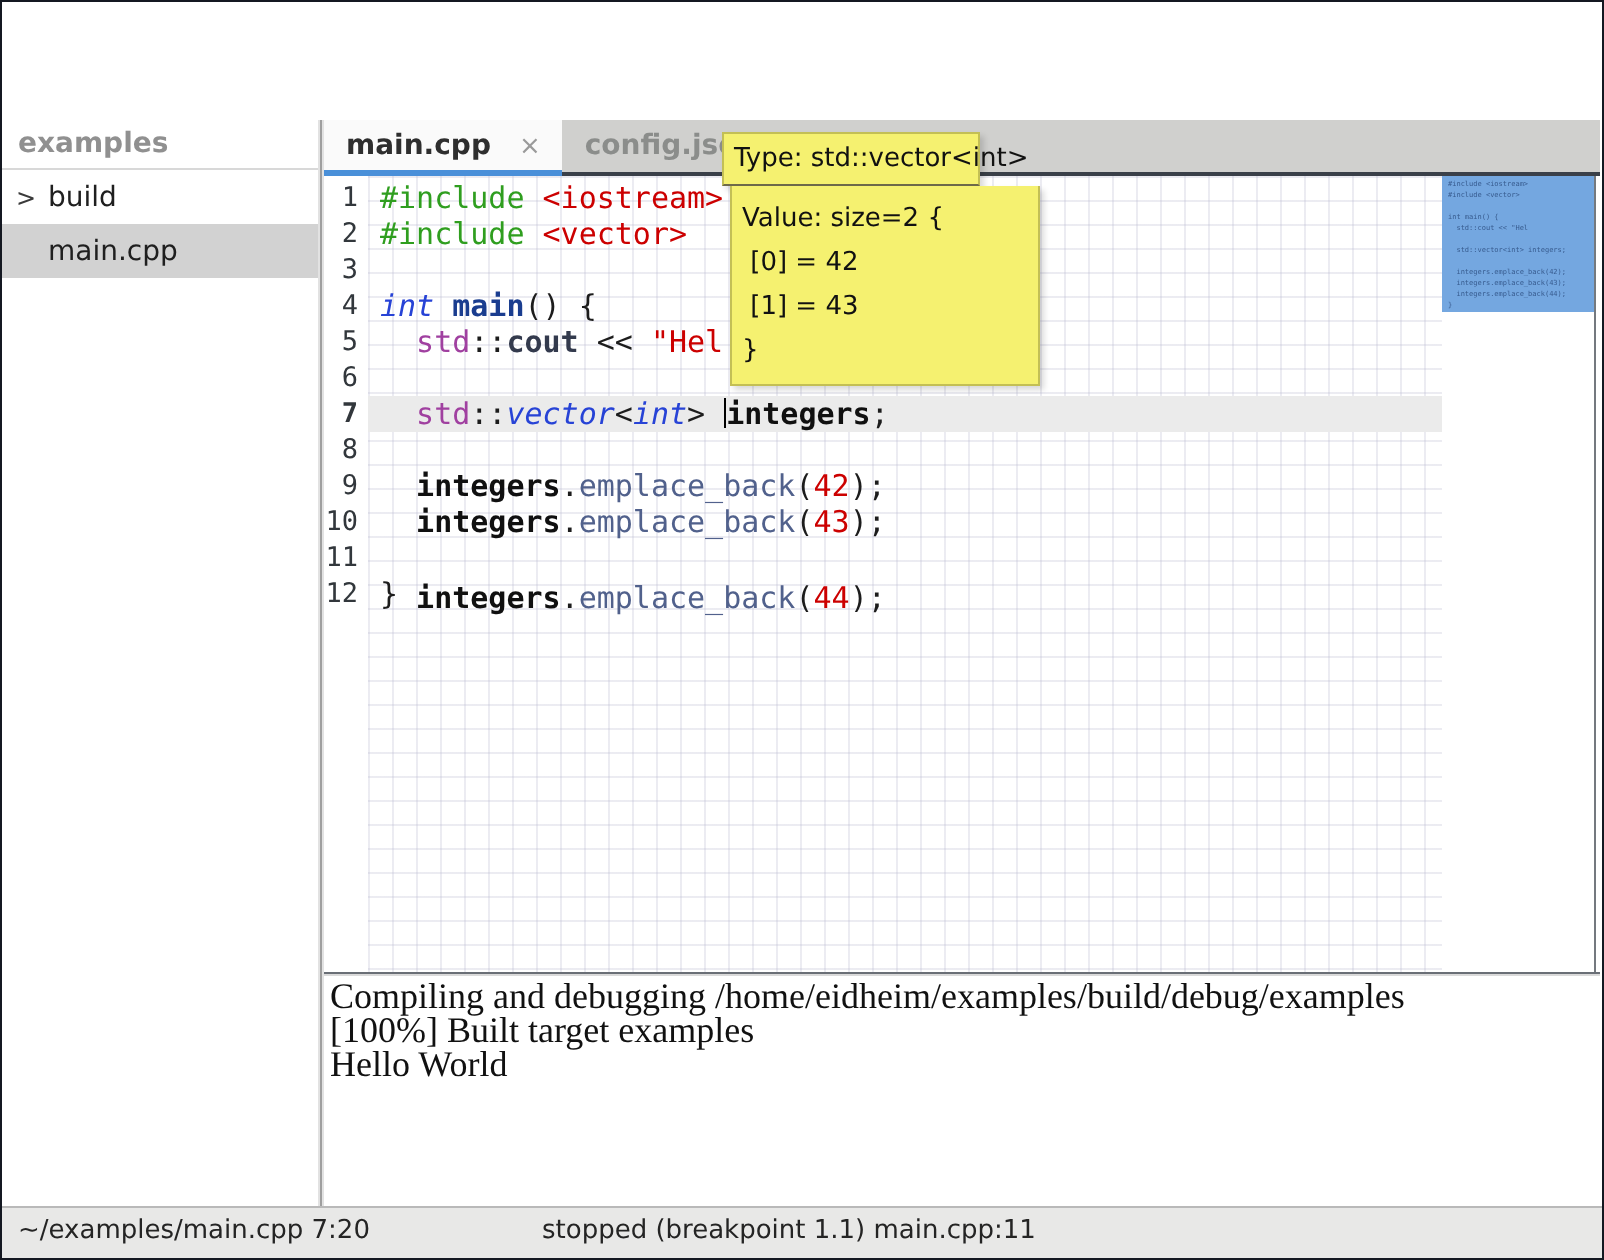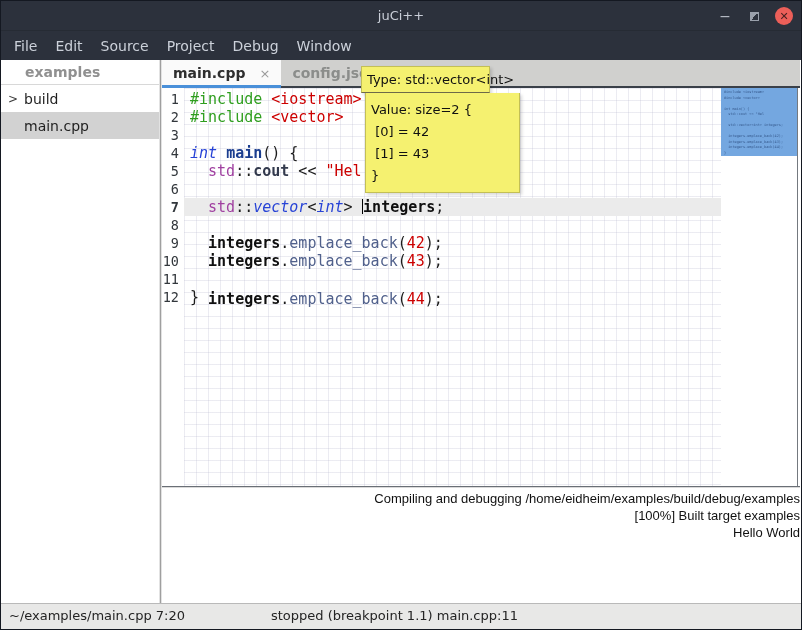--- a/index.html
+++ b/index.html
@@ -26,21 +26,21 @@
   }
   
   .menubar {
     position:absolute; top:30px; left:0; right:0; height:29px;
     background:#2c313c; display:flex; align-items:center; padding-left:4px;
   }
   .menu-item { color:#ccd1da; font-size:14px; padding:4px 9px; cursor:default; }
   
   .sidebar { position:absolute; top:59px; left:0; width:158px; bottom:26px; background:#fff; overflow:hidden; }
   .sidebar-title {
-    height:25px; display:flex; align-items:center; padding-left:24px;
+    height:25px; display:flex; align-items:center; padding-left:8px;
     color:#909090; font-weight:bold; font-size:14px; border-bottom:1px solid #d8d8d8;
   }
   .tree-row { height:27px; display:flex; align-items:center; font-size:14px; color:#1f1f1f; cursor:default; }
   .tree-row.selected { background:#d2d2d2; }
   .tree-chevron { width:16px; text-align:center; margin-left:4px; color:#3a3a3a; font-size:12px; }
   .tree-label { margin-left:3px; }
   .vdivider { position:absolute; top:59px; left:158px; width:3px; bottom:26px;
     background:linear-gradient(to right,#e2e2e2 0 1px,#9f9f9f 1px 2px,#e2e2e2 2px 3px); }
   
   .tabbar {
@@ -111,54 +111,38 @@
     font-size:13px; color:#111; padding:6px 0 0 5px; z-index:10;
     box-shadow:2px 2px 3px rgba(0,0,0,0.15);
     margin-left:12px;
   }
   .tooltip-value div { line-height:22px; white-space:pre; }
   
   .hdivider { position:absolute; top:485px; left:161px; right:1px; height:2px;
     background:linear-gradient(to bottom,#6a6f76 0 1px,#dadada 1px 2px); }
   .output {
     position:absolute; top:487px; left:161px; right:1px; bottom:26px; background:#fff;
-    font-family:Liberation Sans, sans-serif; font-size:13px; line-height:17px;
-    color:#111; padding:2px 0 0 3px; white-space:pre;text-align:right;
+    font-family:Liberation Serif, serif; font-size:18px; line-height:17px;
+    color:#111; padding:2px 0 0 3px; white-space:pre;
   }
   
   .statusbar {
     position:absolute; left:0; right:0; bottom:0; height:26px;
     background:#e8e8e7; border-top:1px solid #b9b9b9;
     font-size:13px; color:#242424;
   }
   .status-left { position:absolute; left:8px; top:4px; }
   .status-debug { position:absolute; left:270px; top:4px; }
 </style>
 </head>
 <body>
 
 <div class="window">
 
-  <div class="titlebar">
-    <span>juCi++</span>
-    <div class="win-controls">
-      <span class="wc-min">−</span>
-      <span class="wc-restore"></span>
-      <span class="wc-close">✕</span>
-    </div>
-  </div>
-
-  <div class="menubar">
-      <div class="menu-item">File</div>
-      <div class="menu-item">Edit</div>
-      <div class="menu-item">Source</div>
-      <div class="menu-item">Project</div>
-      <div class="menu-item">Debug</div>
-      <div class="menu-item">Window</div>
-    </div>
+
 
   <div class="sidebar">
     <div class="sidebar-title">examples</div>
     <div id="tree">
         <div class="tree-row">
           <div class="tree-chevron">&gt;</div>
           <div class="tree-label">build</div>
         </div>
         <div class="tree-row selected">
           <div class="tree-chevron"></div>

